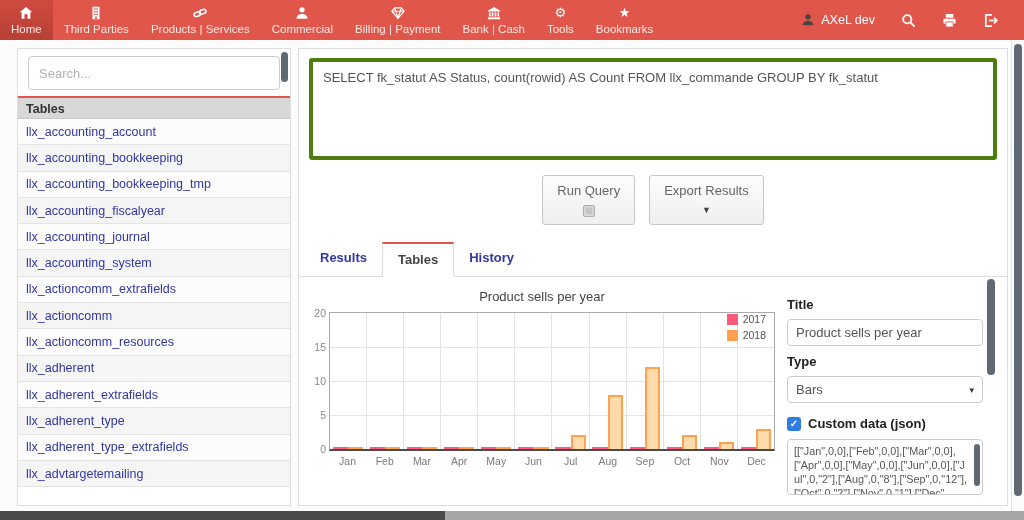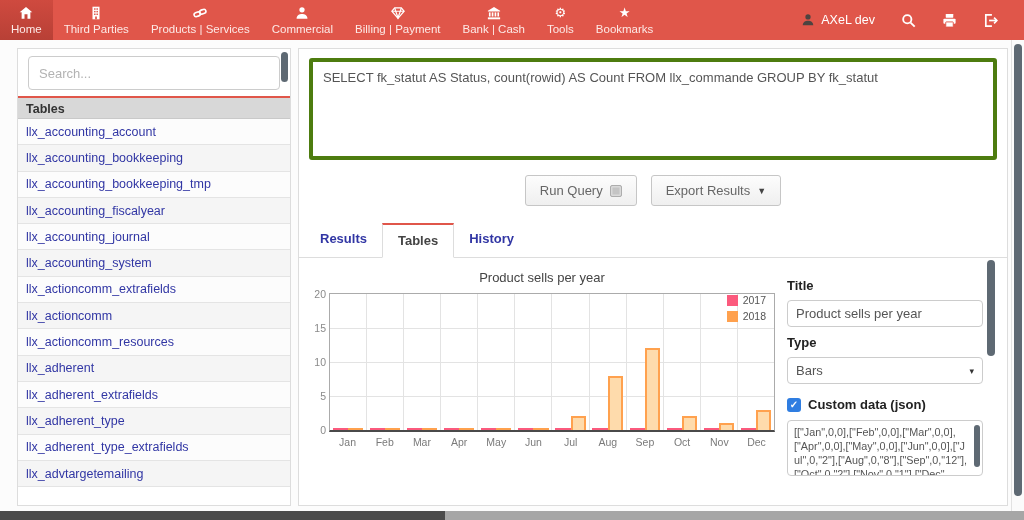--- a/index.html
+++ b/index.html
@@ -41,21 +41,21 @@
     background:#5e6973; border-radius:4px; }
 
   
   .main { position:absolute; left:298px; top:48px; width:710px; height:458px;
     background:#fff; border:1px solid #ddd; overflow:hidden; }
   .query-box { margin:9px 10px 0 10px; height:102px; border:4px solid #4d7c0f; border-radius:3px;
     padding:8px 10px; font-size:13px; color:#555; overflow:hidden; background:#fff; }
   .actions { display:flex; justify-content:center; gap:14px; margin-top:15px; }
   .btn { display:inline-flex; align-items:center; gap:7px; padding:7px 14px;
     background:linear-gradient(#fdfdfd,#efefef); border:1px solid #c6c6c6; border-radius:3px;
-    font-size:13px; color:#666; cursor:pointer; font-family:inherit; }
+    font-size:13px; color:#666; cursor:pointer; font-family:inherit;flex-direction:column; }
   .kbd-hint { width:12px; height:12px; background:#c4c4c4; border:1px solid #adadad;
     border-radius:2px; box-shadow:inset 0 0 0 1.5px #d9d9d9; }
   .caret-down { font-size:9px; color:#444; }
 
   
   .tabs { display:flex; margin-top:17px; padding-left:6px; border-bottom:1px solid #ddd; }
   .tab { padding:8px 15px 9px 15px; font-size:13px; font-weight:bold; color:#3136a4; cursor:pointer; }
   .tab.active { color:#444; background:#fff; border:1px solid #ddd; border-top:2px solid #e0564a;
     border-bottom:1px solid #fff; margin-bottom:-1px; }
 

